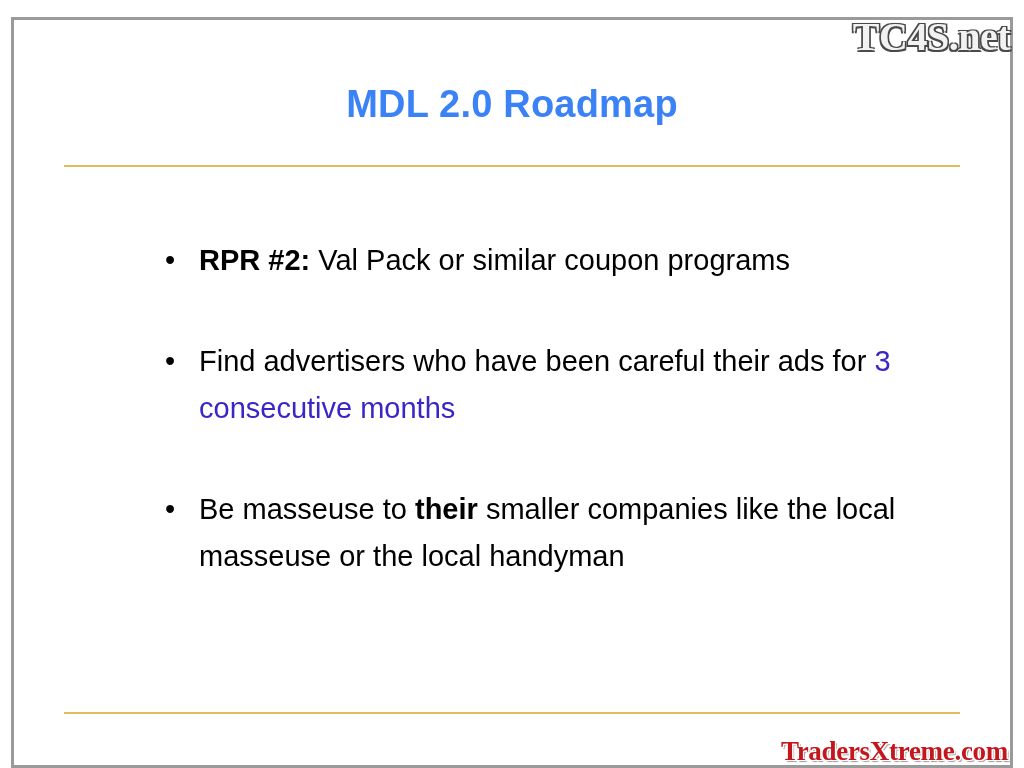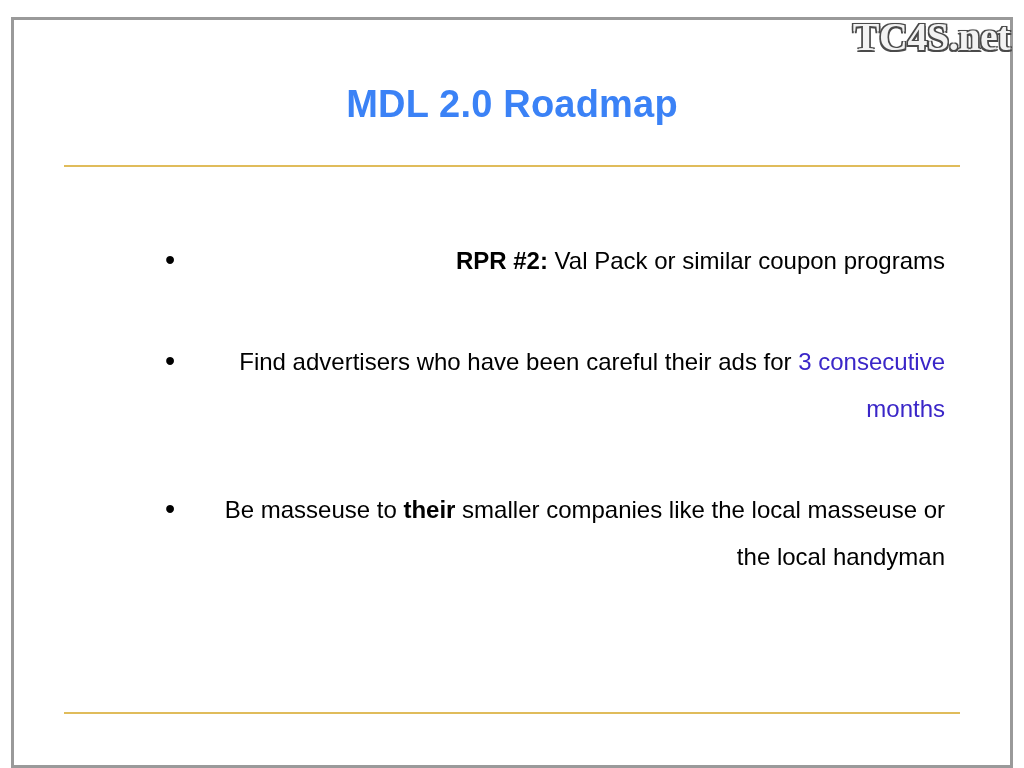--- a/index.html
+++ b/index.html
@@ -91,24 +91,23 @@
     flex: 0 0 44px;
     font-size: 29px;
     line-height: 47px;
     color: #000000;
     text-align: left;
     padding-left: 10px;
     box-sizing: border-box;
   }
   .bullet-text {
     flex: 1 1 auto;
-    font-size: 24px;
+    font-size: 29px;
     line-height: 47px;
     color: #000000;
-    text-align: right;
   }
   .b { font-weight: bold; }
   .blue { color: #3a26c8; }
 
   
   #dlsub {
     position: absolute;
     left: 372px;
     top: 357px;
     font-family: "Liberation Serif", serif;
@@ -171,14 +170,15 @@
     <div class="bullet-row">
       <div class="bullet-mark">•</div>
       <div class="bullet-text"><span>Be masseuse to </span><span class="b">their</span><span> smaller companies like the local masseuse or the local handyman</span></div>
     </div>
 
   </div>
 
 
   <div class="rule" id="rule-bottom"></div>
 
+  <div id="tx">TradersXtreme.com</div>
 
 </div>
 
 </body></html>

